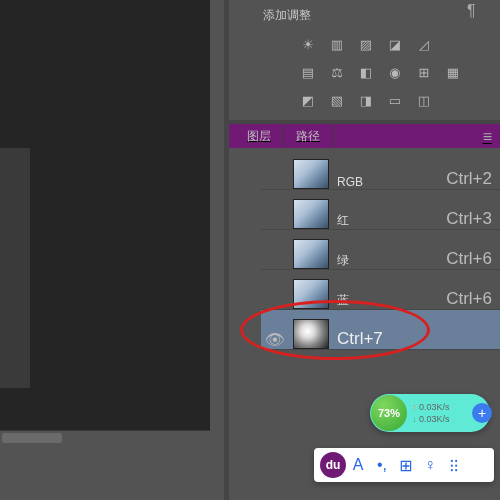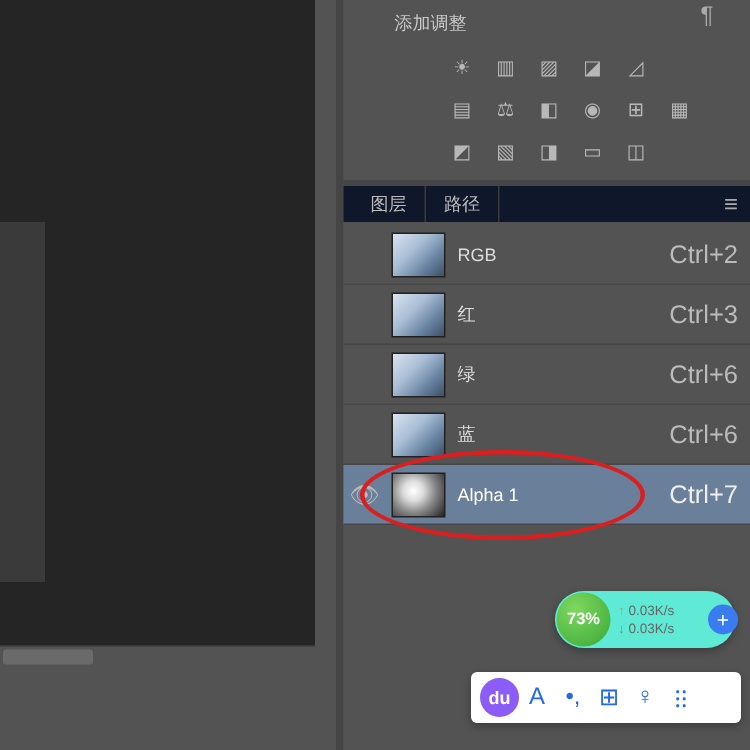--- a/index.html
+++ b/index.html
@@ -13,47 +13,47 @@
 .divider-v { position: absolute; left: 224px; top: 0; width: 5px; height: 500px; background: #454545; }
 .right-panel { position: absolute; left: 229px; top: 0; width: 271px; height: 500px; background: #535353; }
 
 .adj-header { padding: 7px 0 6px 34px; font-size: 12px; color: #c8c8c8; }
 .adj-toolbar-icon { position: absolute; left: 238px; top: 2px; width: 12px; height: 12px; color: #aaa; }
 .adj-row { display: flex; gap: 7px; padding: 4px 0 4px 68px; }
 .adj-cell { width: 22px; height: 20px; display: flex; align-items: center; justify-content: center; color: #b8b8b8; font-size: 13px; }
 
 .panel-div { height: 4px; background: #454545; margin-top: 6px; }
 
-.tabs { display: flex; background: #0f172a; height: 24px; padding-left: 6px; }
+.tabs { display: flex; background: #701a75; height: 24px; padding-left: 6px; text-decoration: underline; }
 .tab { padding: 4px 12px; font-size: 12px; color: #bdbdbd; border-right: 1px solid #3a3a3a; cursor: pointer; }
 .tab.active { background: #535353; color: #ddd; }
 .tab-menu { margin-left: auto; padding: 4px 8px; color: #aaa; }
 
 .channels { padding: 2px 0; }
-.ch-row { display: flex; align-items: center; height: 40px; padding: 0 8px 0 4px; border-bottom: 1px solid #474747; }
+.ch-row { display: flex; align-items: flex-end; height: 40px; padding: 0 8px 0 4px; border-bottom: 1px solid #474747; margin-left: 32px; }
 .ch-row.selected { background: #6a7f99; }
 .eye { width: 20px; height: 20px; display: flex; align-items: center; justify-content: center; color: #bbb; }
 .ch-thumb { width: 36px; height: 30px; background: linear-gradient(135deg,#d8e4f0 0%,#a8bdd4 40%,#6a85a3 70%,#3d5066 100%); border: 1px solid #222; margin: 0 8px; position: relative; }
 .ch-thumb.alpha { background: radial-gradient(circle at 40% 40%,#fff 0%,#ddd 25%,#888 55%,#222 100%); }
 .ch-name { font-size: 12px; color: #ddd; flex: 1; }
 .ch-row.selected .ch-name { color: #fff; }
 .ch-key { font-size: 17px; color: #bbb; }
 .ch-row.selected .ch-key { color: #eee; }
 
 .red-ellipse { position: absolute; left: 240px; top: 300px; width: 190px; height: 60px; border: 3px solid #d82020; border-radius: 50%; pointer-events: none; }
 
 .net-widget { position: absolute; left: 370px; bottom: 68px; width: 120px; height: 38px; background: #5eead4; border-radius: 19px; display: flex; align-items: center; box-shadow: 0 2px 6px rgba(0,0,0,.3); }
 .net-circle { width: 36px; height: 36px; border-radius: 50%; background: radial-gradient(circle at 35% 30%,#7ed860,#3aa836); margin: 1px; display: flex; align-items: center; justify-content: center; color: #fff; font-size: 11px; font-weight: bold; }
 .net-speeds { font-size: 9px; color: #666; line-height: 12px; padding-left: 4px; }
 .net-speeds .up::before { content: "↑"; color: #e85; }
 .net-speeds .dn::before { content: "↓"; color: #4a8; }
 .net-plus { position: absolute; right: -2px; top: 50%; transform: translateY(-50%); width: 20px; height: 20px; border-radius: 50%; background: #3a7cf0; color: #fff; font-size: 14px; display: flex; align-items: center; justify-content: center; }
 
 .baidu-bar { position: absolute; left: 314px; bottom: 18px; width: 180px; height: 34px; background: #fff; border-radius: 4px; display: flex; align-items: center; padding: 0 6px; box-shadow: 0 2px 6px rgba(0,0,0,.3); }
-.baidu-logo { width: 26px; height: 26px; border-radius: 50%; background: #8b5cf6; color: #fff; font-size: 12px; display: flex; align-items: center; justify-content: center; font-weight: bold; }
+.baidu-logo { width: 26px; height: 26px; border-radius: 50%; background: #701a75; color: #fff; font-size: 12px; display: flex; align-items: center; justify-content: center; font-weight: bold; }
 .baidu-item { width: 24px; text-align: center; color: #2568e8; font-size: 16px; }
 </style>
 </head>
 <body>
 
 <div class="canvas-area">
   <div class="canvas-light"></div>
 </div>
 <div class="scrollbar-bottom">
   <div class="scrollbar-thumb"></div>
@@ -115,21 +115,20 @@
       </div>
       <div class="ch-row">
         <div class="eye"></div>
         <div class="ch-thumb"></div>
         <div class="ch-name">蓝</div>
         <div class="ch-key">Ctrl+6</div>
       </div>
       <div class="ch-row selected">
         <div class="eye">👁</div>
         <div class="ch-thumb alpha"></div>
-        <div class="ch-name">Alpha 1</div>
         <div class="ch-key">Ctrl+7</div>
       </div>
     </div>
 </div>
 
 <div class="red-ellipse"></div>
 
 <div class="net-widget">
   <div class="net-circle">73%</div>
   <div class="net-speeds">

